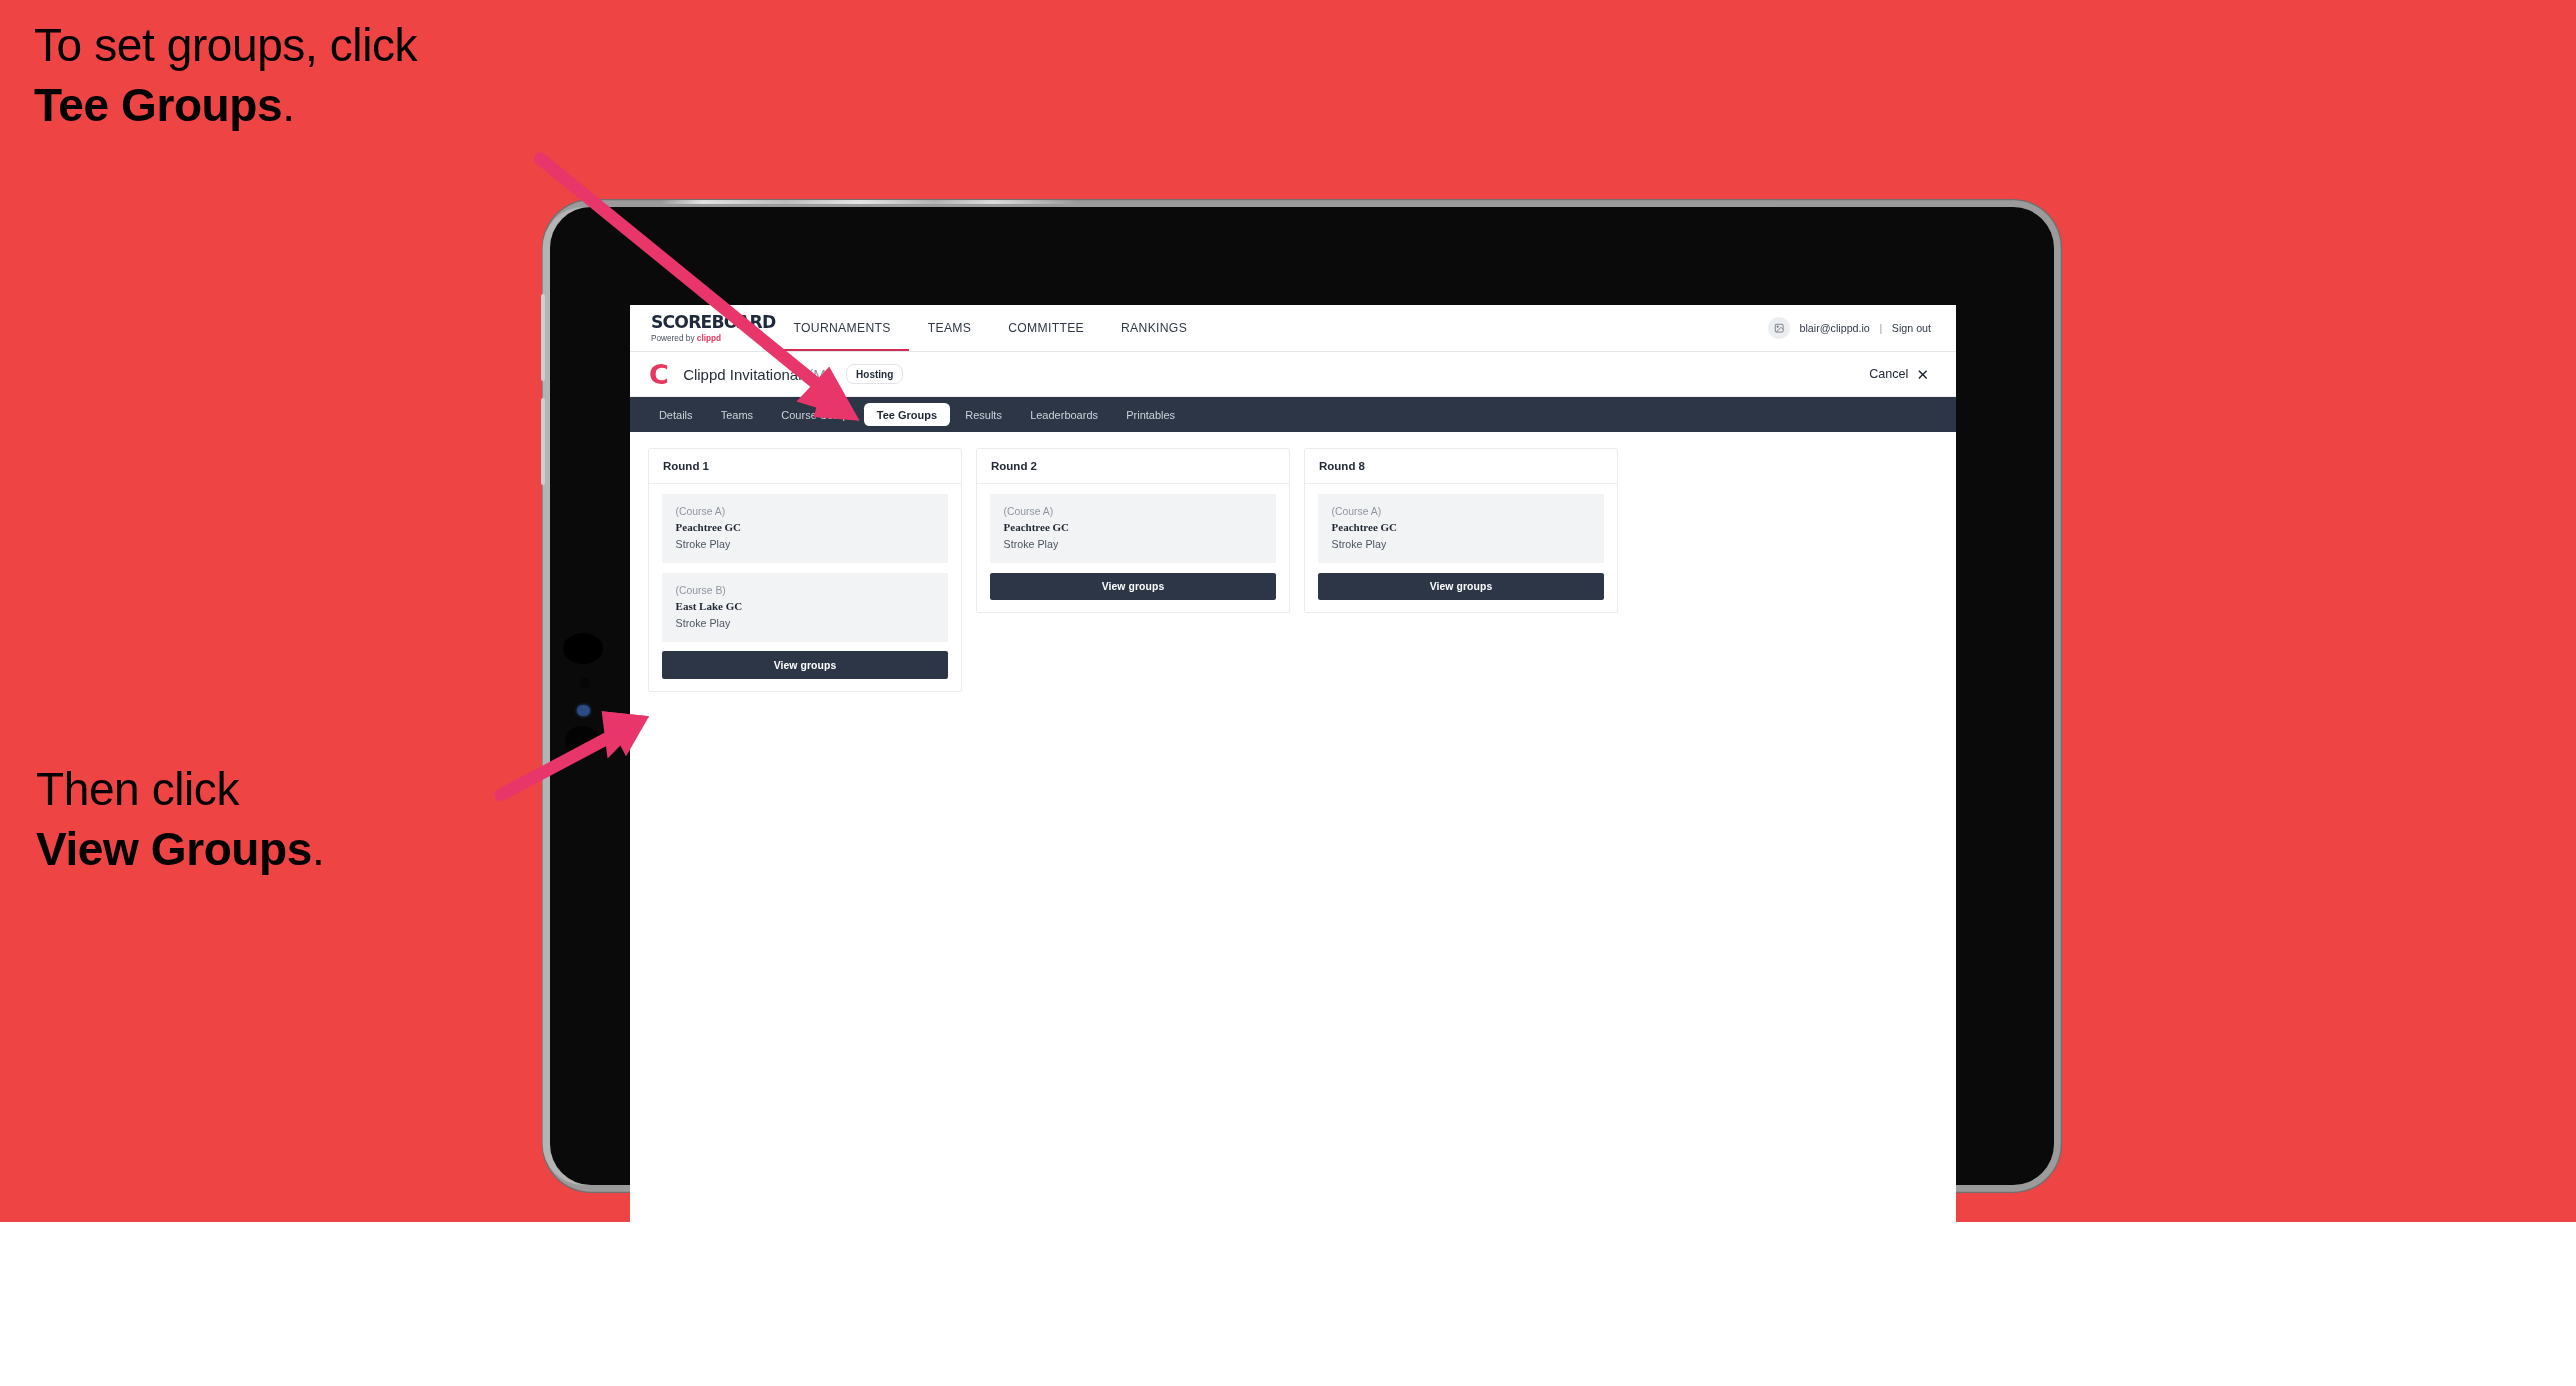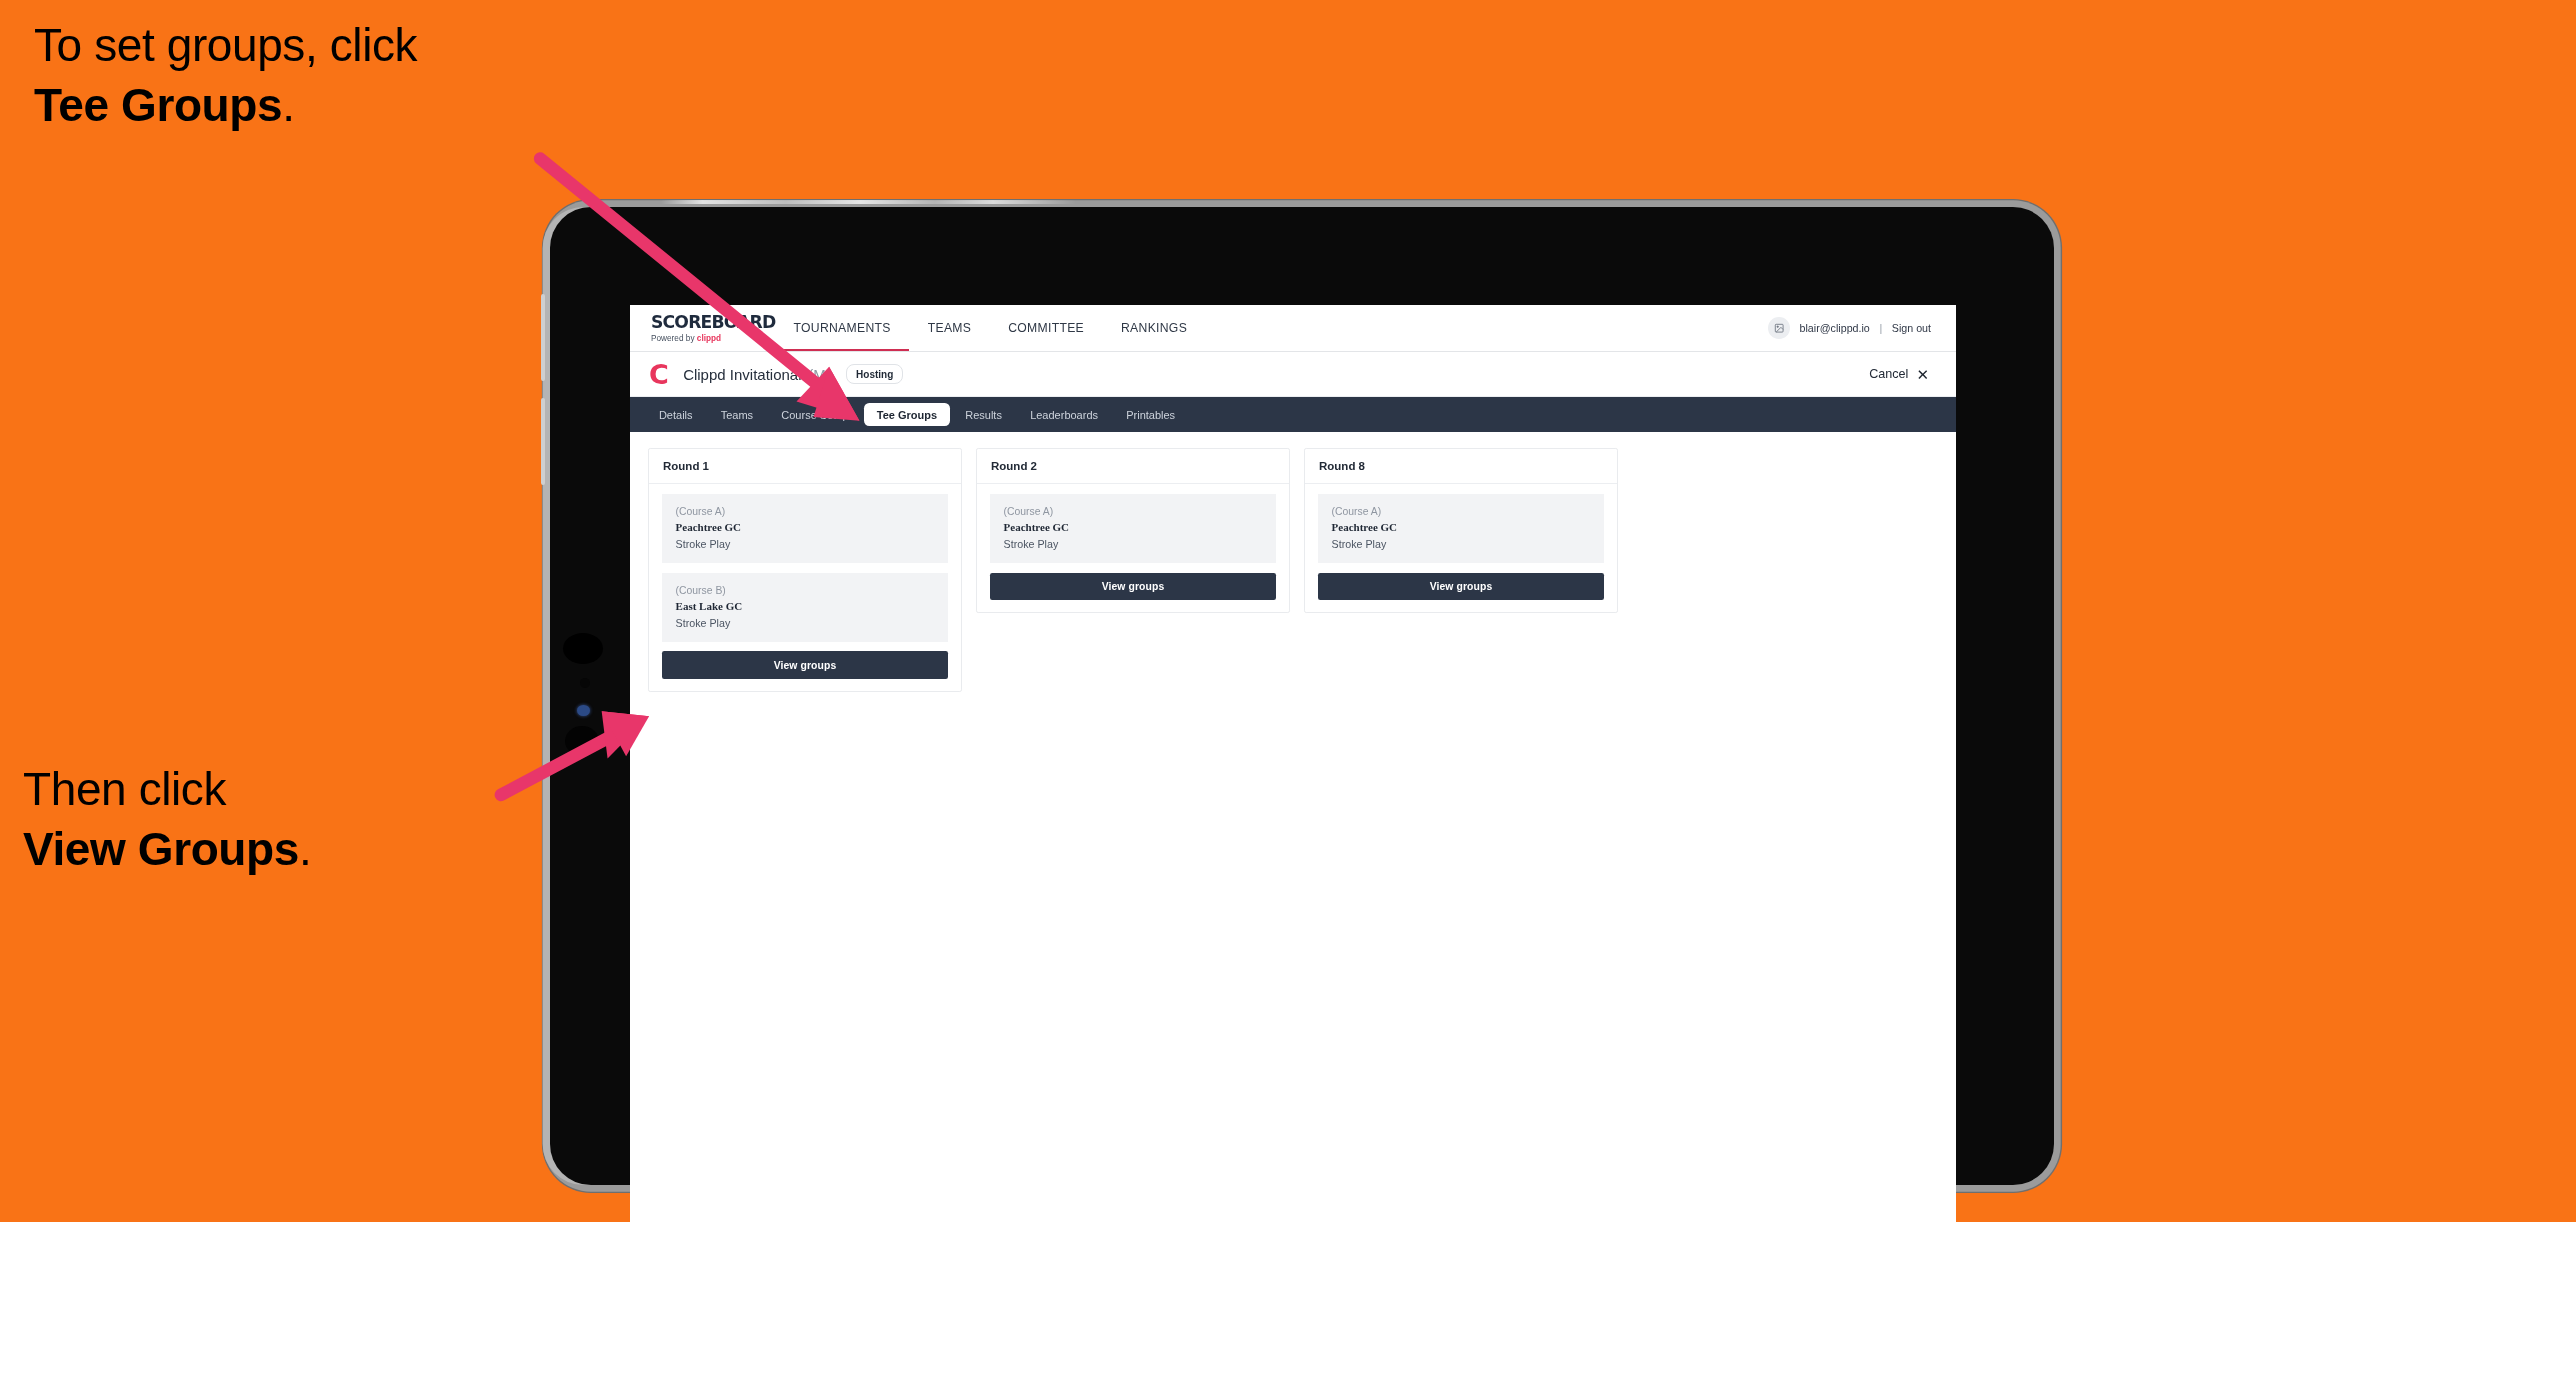--- a/index.html
+++ b/index.html
@@ -2,29 +2,29 @@
 <html style="font-size:12px"><head>
 <meta charset="utf-8">
 <style>
   * { box-sizing: border-box; margin: 0; padding: 0; }
   html, body {
     width: 2576px; height: 1386px;
     background: #ffffff;
     font-family: "Liberation Sans", sans-serif;
     overflow: hidden;
   }
-  #stage { position: relative; width: 2576px; height: 1222px; background: #f97316; }
+  #stage { position: relative; width: 2576px; height: 1222px; background: #ef4444; }
 
   
   .callout { position: absolute; color: #000; line-height: 1.30; }
   .callout .line1 { font-size: 46px; font-weight: 400; letter-spacing: -0.4px; }
   .callout .line2 { font-size: 46px; font-weight: 700; letter-spacing: -0.4px; }
   .callout .line2 .period { font-weight: 400; }
   #callout-top { left: 34px; top: 16.3px; }
-  #callout-bottom { left: 23px; top: 760px; }
+  #callout-bottom { left: 36px; top: 760px; }
 
   
   .arrow-layer { position: absolute; left: 0; top: 0; width: 2576px; height: 1386px; pointer-events: none; }
 
   
   #tablet {
     position: absolute;
     left: 550px; top: 207px;
     width: 1504px; height: 978px;
     background: #0a0a0a;

